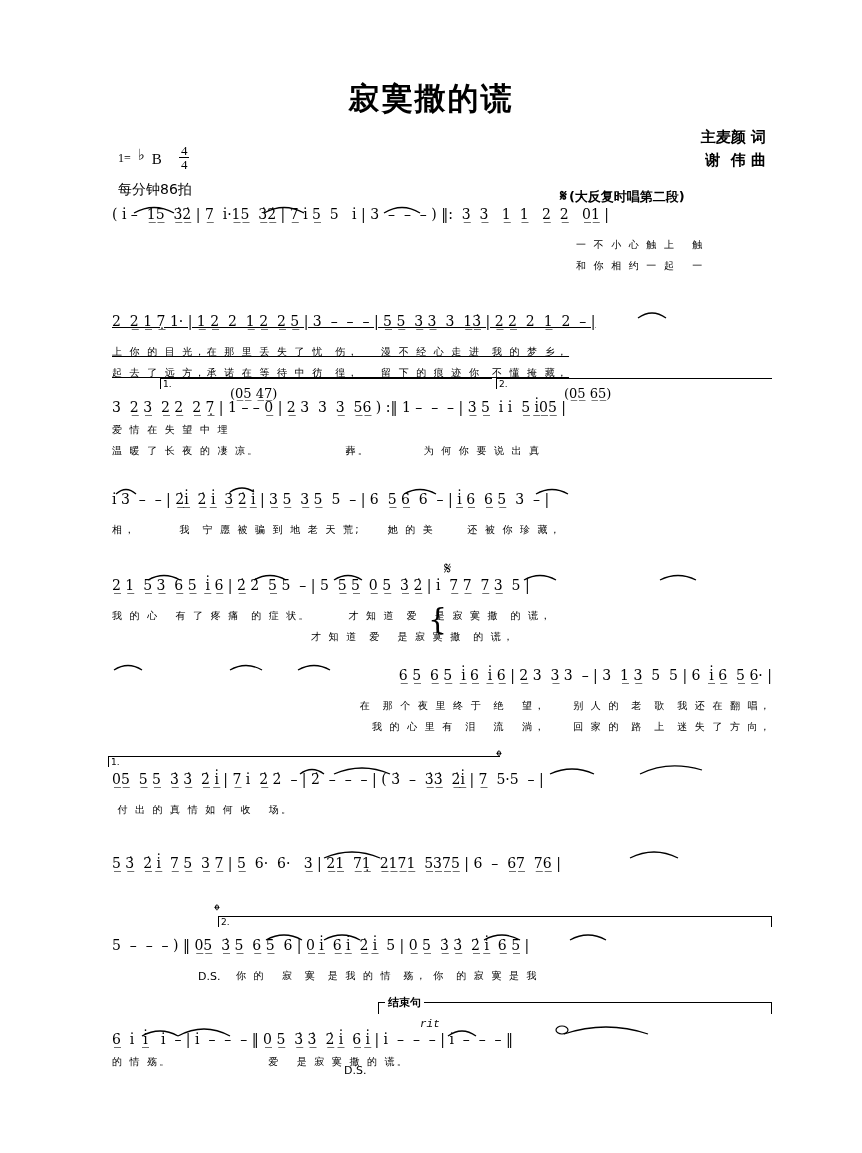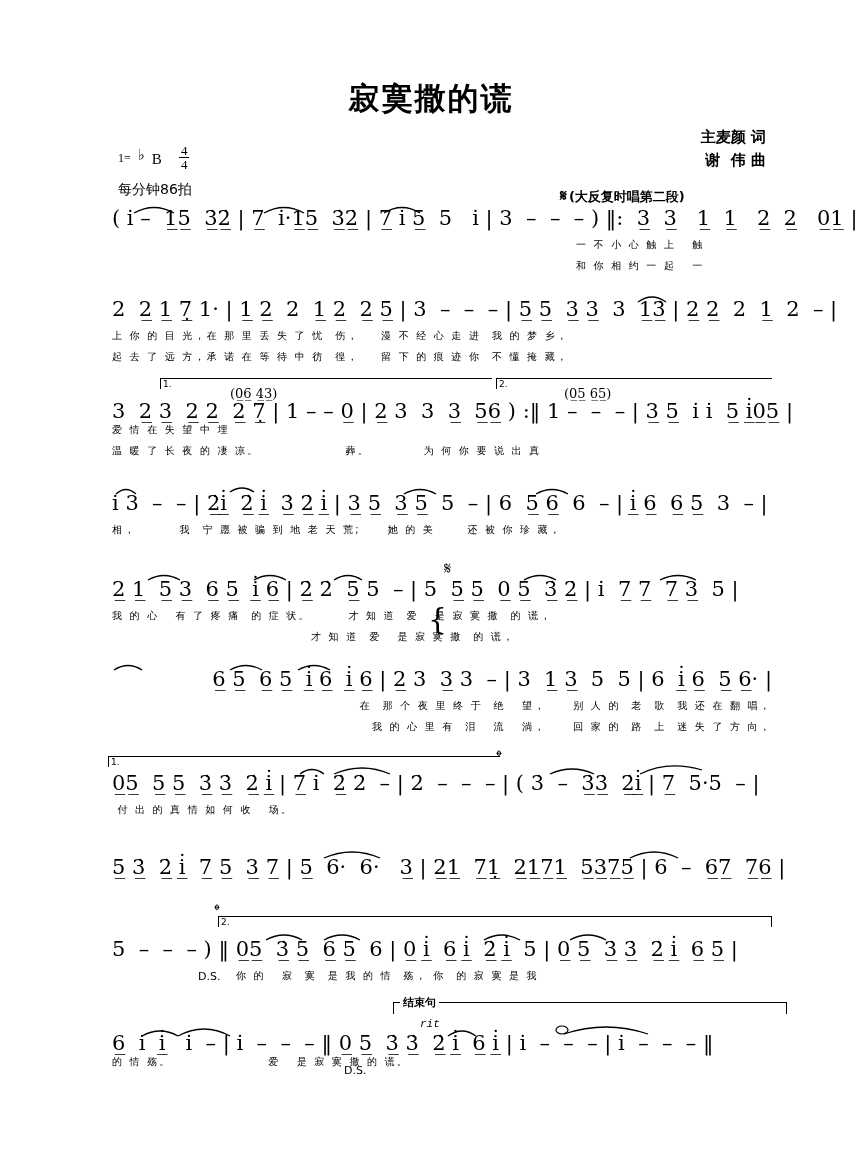--- a/index.html
+++ b/index.html
@@ -85,21 +85,21 @@
   .annot-segno-top .segno { font-size: 16px; margin-right: 2px; }
 
   
   .system {
     position: absolute;
     left: 112px;
     width: 660px;
   }
   .notes-row {
     font-family: "DejaVu Serif", "Liberation Serif", serif;
-    font-size: 21px;
+    font-size: 14px;
     white-space: pre;
     letter-spacing: 0px;
     line-height: 1.05;
     height: 30px;
     display: block;
   }
   .lyric-row {
     font-family: "DejaVu Sans", "Liberation Sans", sans-serif;
     font-size: 10px;
     letter-spacing: 2.2px;
@@ -123,21 +123,20 @@
     font-family: "DejaVu Sans", "Liberation Sans", sans-serif;
   }
   .volta.right-close { border-right: 1.4px solid #000; }
 
   .endbracket {
     position: absolute;
     border-top: 1.4px solid #000;
     border-left: 1.4px solid #000;
     border-right: 1.4px solid #000;
     height: 12px;
-    margin-left: 15px;
   }
   .endbracket > span {
     position: absolute;
     top: -8px; left: 6px;
     background: #fff;
     padding: 0 3px;
     font-size: 11px;
     font-weight: bold;
     font-family: "DejaVu Sans", "Liberation Sans", sans-serif;
   }
@@ -198,39 +197,39 @@
     <div class="notes-row">( i̇ –  1̲5̲  3̲̇2̲̇ | 7̲  i̇·1̲5̲  3̲̇2̲̇ | 7̲ i̇ 5̲  5   i̇ | 3  –  –  – ) ‖:  3̲  3̲   1̲  1̲   2̲  2̲   0̲1̲ |</div>
     <div class="lyric-row" style="padding-left:464px;">一 不 小 心 触 上   触</div>
     <div class="lyric-row" style="padding-left:464px;">和 你 相 约 一 起   一</div>
     <svg class="slurlayer" width="660" height="40">
       <path d="M22,6 Q42,-5 62,6" fill="none" stroke="#000" stroke-width="1.3"></path>
       <path d="M152,6 Q172,-5 192,6" fill="none" stroke="#000" stroke-width="1.3"></path>
       <path d="M272,6 Q290,-5 308,6" fill="none" stroke="#000" stroke-width="1.3"></path>
     </svg>
   </div>
 
-  <div class="system" style="top:298px;">
+  <div class="system" style="top:314px;text-decoration:underline;">
     <div class="notes-row">2  2̲ 1̲ 7̲̣ 1· | 1̲ 2̲  2  1̲ 2̲  2̲ 5̲ | 3  –  –  – | 5̲ 5̲  3̲ 3̲  3  1̲3̲̇ | 2̲ 2̲  2  1̲  2  – |</div>
     <div class="lyric-row">上 你 的 目 光，在 那 里 丢 失 了 忧  伤，    漫 不 经 心 走 进  我 的 梦 乡，</div>
     <div class="lyric-row">起 去 了 远 方，承 诺 在 等 待 中 彷  徨，    留 下 的 痕 迹 你  不 懂 掩 藏，</div>
     <svg class="slurlayer" width="660" height="40">
       <path d="M526,4 Q540,-6 554,4" fill="none" stroke="#000" stroke-width="1.3"></path>
     </svg>
   </div>
 
   <div class="system" style="top:392px;">
 
     <div class="volta" style="left:48px; top:-14px; width:332px;">
       <span>1.</span>
     </div>
 
     <div class="volta" style="left:384px; top:-14px; width:276px;">
       <span>2.</span>
     </div>
-    <div class="mark" style="left:118px; top:-6px; font-size:13px; font-family:'DejaVu Serif',serif;">(0̲6̲ 4̲3̲)</div>
+    <div class="mark" style="left:118px; top:-6px; font-size:13px; font-family:'DejaVu Serif',serif;">(0̲5̲ 4̲7̲)</div>
     <div class="mark" style="left:452px; top:-6px; font-size:13px; font-family:'DejaVu Serif',serif;">(0̲5̲ 6̲5̲)</div>
 
     <div class="notes-row" style="padding-top:8px;">3  2̲ 3̲  2̲ 2̲  2̲ 7̲̣ | 1 – – 0̲ | 2̲ 3  3  3̲  5̲6̲ ) :‖ 1 –  –  – | 3̲ 5̲  i̇ i̇  5̲ i̲̇0̲5̲ |</div>
     <div class="lyric-row">爱 情 在 失 望 中 埋</div>
     <div class="lyric-row">温 暖 了 长 夜 的 凄 凉。                葬。          为 何 你 要 说 出 真</div>
   </div>
 
   <div class="system" style="top:492px;">
     <div class="notes-row">i̇ 3  –  – | 2̲̇i̲̇  2̲̇ i̲̇  3̲̇ 2̲̇ i̲̇ | 3̲ 5̲  3̲ 5̲  5  – | 6  5̲ 6̲  6  – | i̲̇ 6̲  6̲ 5̲  3  – |</div>
     <div class="lyric-row">相，        我  宁 愿 被 骗 到 地 老 天 荒;     她 的 美      还 被 你 珍 藏，</div>

